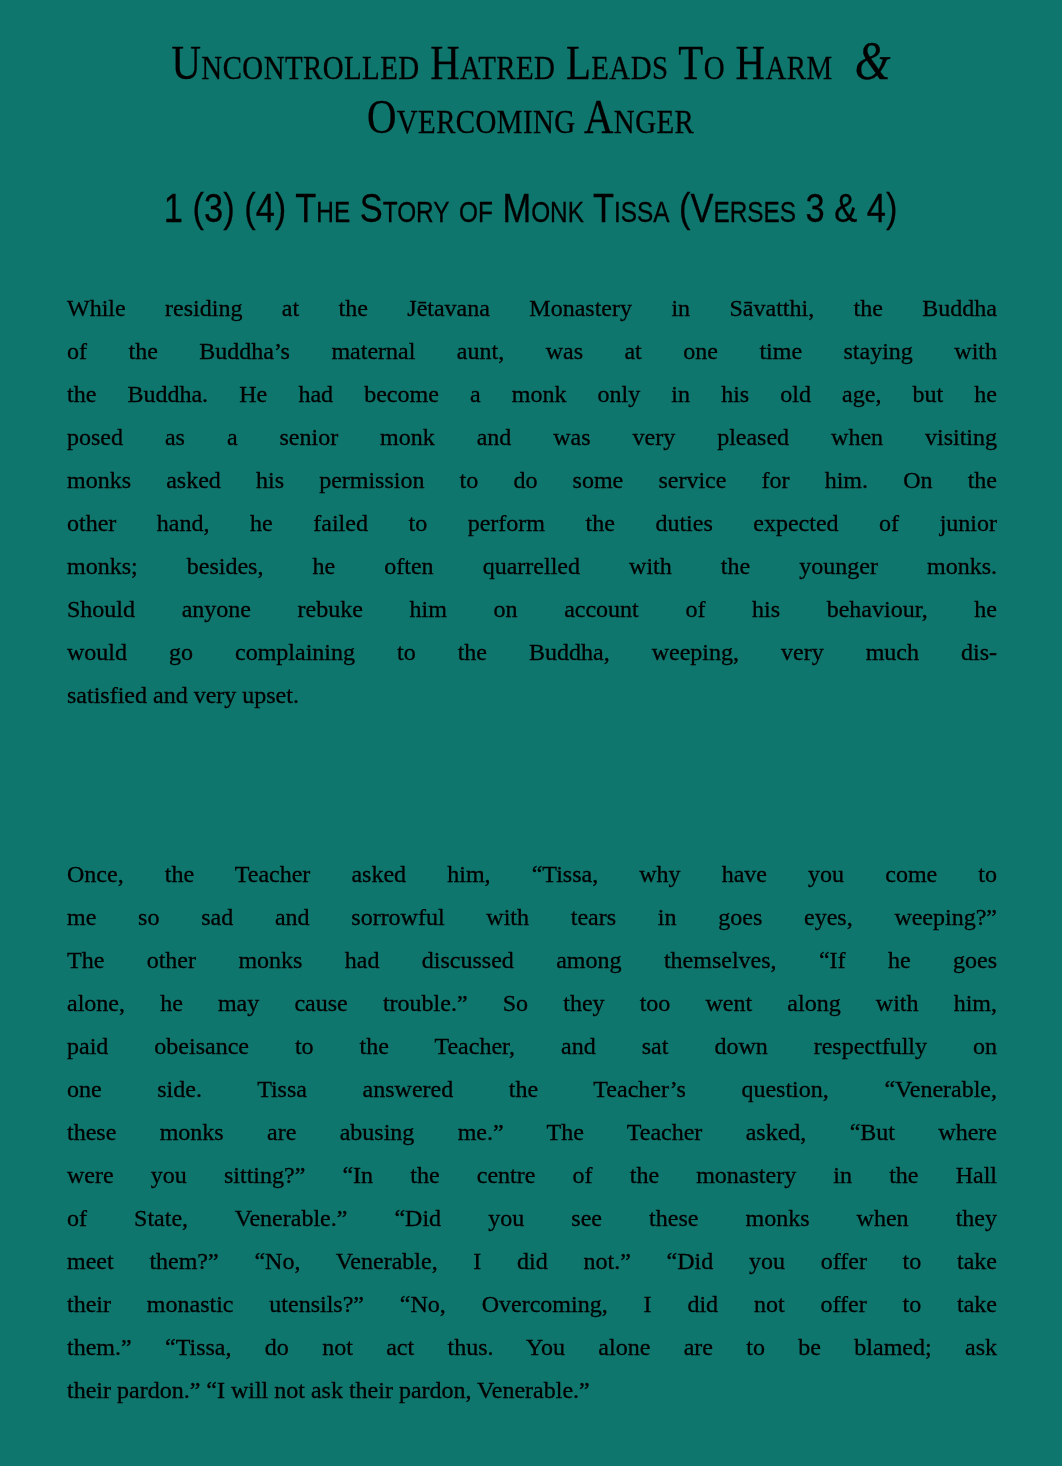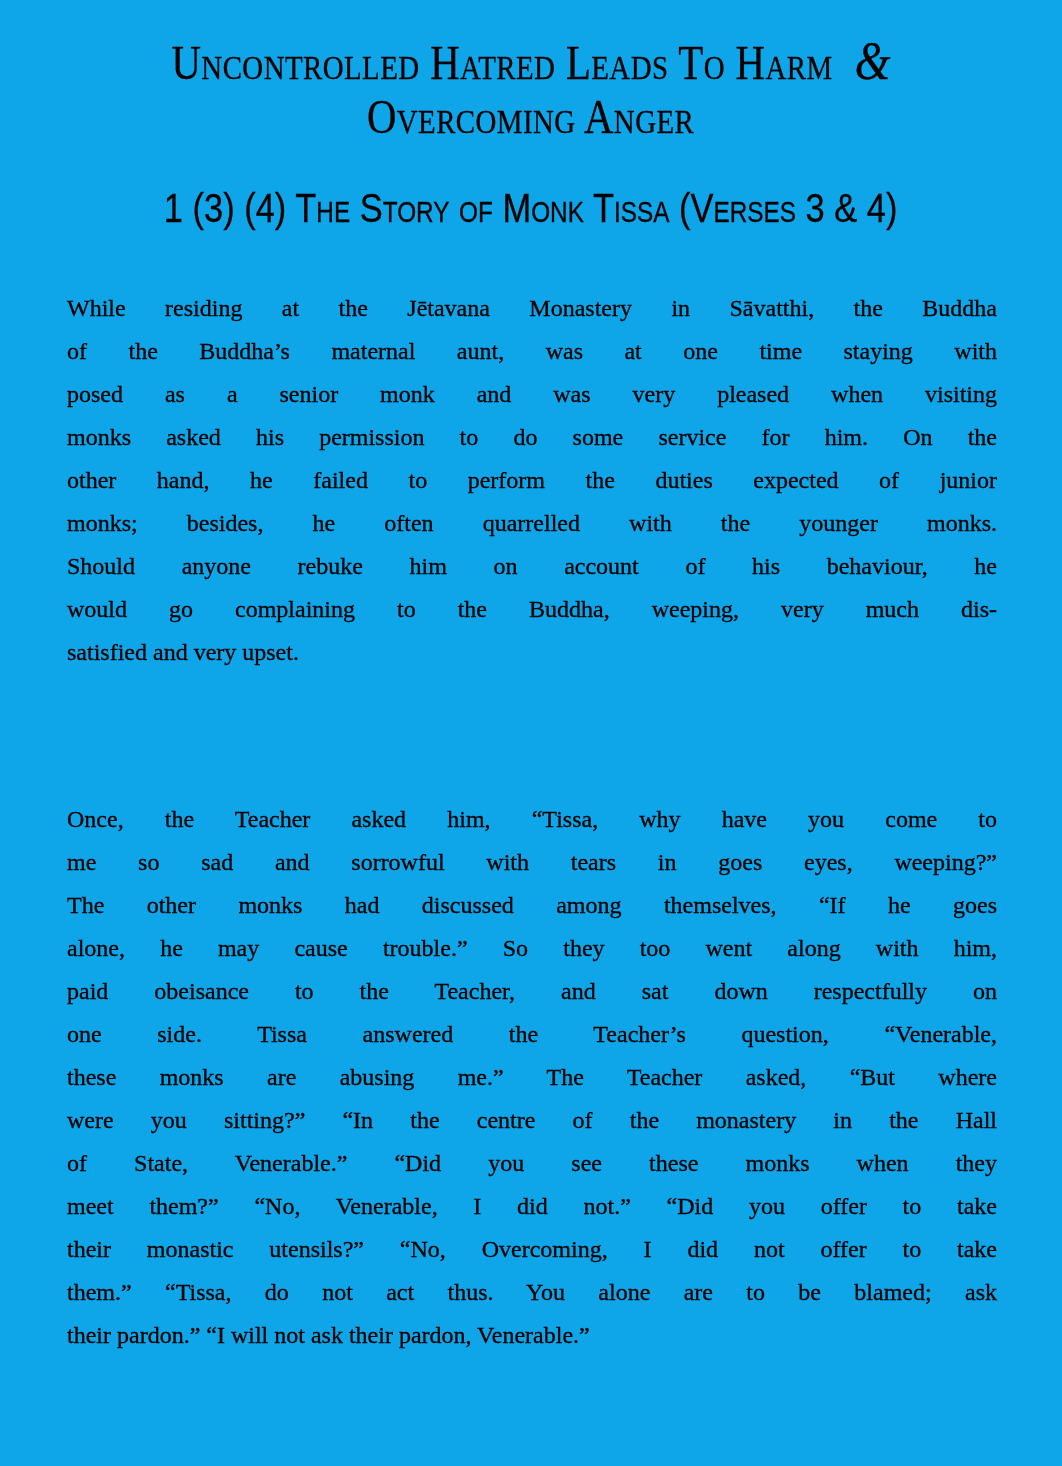--- a/index.html
+++ b/index.html
@@ -4,21 +4,21 @@
 <style>
   html, body {
     margin: 0;
     padding: 0;
     background: #ffffff;
   }
   .page {
     position: relative;
     width: 1062px;
     height: 1466px;
-    background: #0ea5e9;
+    background: #0f766e;
     color: #000000;
     font-family: "Liberation Serif", serif;
     overflow: hidden;
     -webkit-text-stroke: 0.3px currentColor;
   }
   
   .title-block {
     position: absolute;
     top: 34px;
     left: 0;
@@ -68,21 +68,21 @@
   }
   
   .para {
     position: absolute;
     left: 67px;
     width: 930px;
     font-size: 24px;
     line-height: 43px;
   }
   .para-1 { top: 287px; }
-  .para-2 { top: 798px; }
+  .para-2 { top: 853px; }
   .line {
     text-align: justify;
     text-align-last: justify;
   }
   .line.last {
     text-align-last: left;
   }
 </style>
 </head>
 <body>
@@ -100,20 +100,21 @@
     </h1>
   </div>
 
   <h2 class="subtitle">
     <span class="scale">1 (3) (4) The Story of Monk Tissa (Verses 3 &amp; 4)</span>
   </h2>
 
   <div class="para para-1">
       <div class="line">While residing at the Jētavana Monastery in Sāvatthi, the Buddha</div>
       <div class="line">of the Buddha’s maternal aunt, was at one time staying with</div>
+      <div class="line">the Buddha. He had become a monk only in his old age, but he</div>
       <div class="line">posed as a senior monk and was very pleased when visiting</div>
       <div class="line">monks asked his permission to do some service for him. On the</div>
       <div class="line">other hand, he failed to perform the duties expected of junior</div>
       <div class="line">monks; besides, he often quarrelled with the younger monks.</div>
       <div class="line">Should anyone rebuke him on account of his behaviour, he</div>
       <div class="line">would go complaining to the Buddha, weeping, very much dis-</div>
       <div class="line last">satisfied and very upset.</div>
     </div>
 
   <div class="para para-2">

